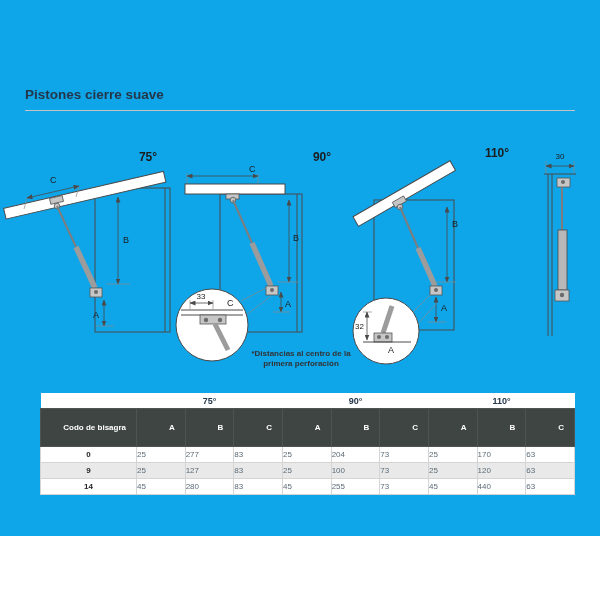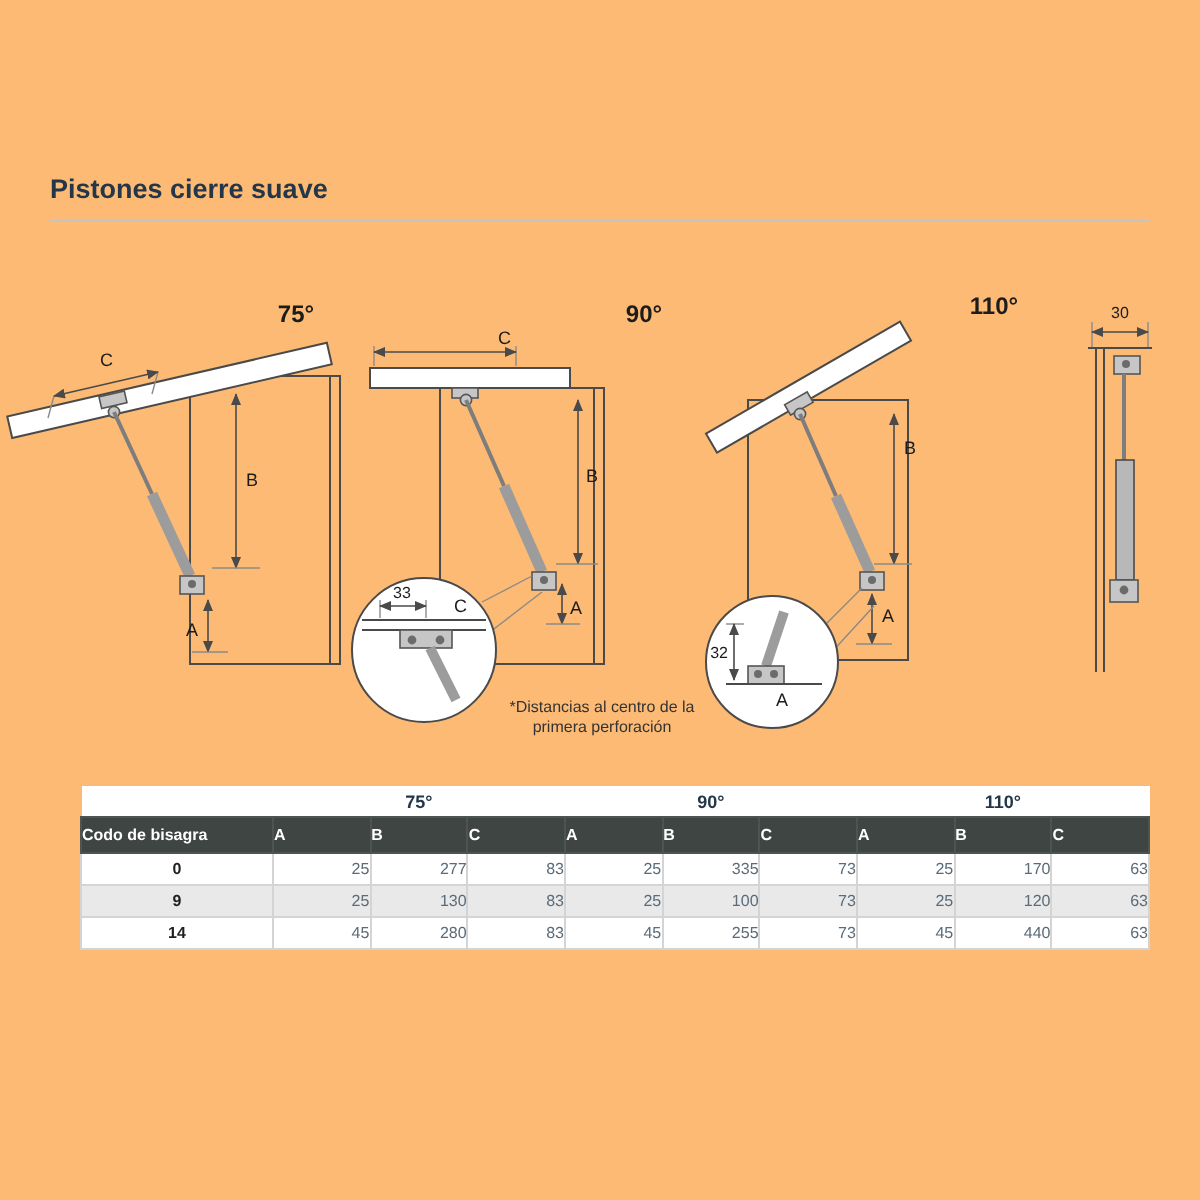--- a/index.html
+++ b/index.html
@@ -1,40 +1,40 @@
 <!DOCTYPE html>
 <html><head>
 <meta charset="utf-8">
 <style>
   html,body{margin:0;padding:0;background:#ffffff;}
-  .page{position:relative;width:600px;height:600px;background:#fdba74;overflow:hidden;
+  .page{position:relative;width:600px;height:536px;background:#0ea5e9;overflow:hidden;
         font-family:"Liberation Sans",sans-serif;}
   .title{position:absolute;left:25px;top:87px;font-size:13.5px;font-weight:bold;color:#24374a;}
   .title-rule{position:absolute;left:25px;top:110px;width:550px;height:1px;background:#c4c4c4;}
   .diagrams{position:absolute;left:0;top:135px;}
   .ln{fill:none;stroke:#4a4a4a;stroke-width:1;}
   .panel{fill:#ffffff;stroke:#4a4a4a;stroke-width:1;}
   .mount{fill:#c6c6c6;stroke:#555555;stroke-width:0.8;}
   .dim{stroke:#4a4a4a;stroke-width:0.8;fill:none;}
   .ext{stroke:#8a8a8a;stroke-width:0.7;fill:none;}
   .dl{font:9px "Liberation Sans",sans-serif;fill:#1c1c1c;}
   .dn{font:8px "Liberation Sans",sans-serif;fill:#1c1c1c;}
   .angle{font:bold 12px "Liberation Sans",sans-serif;fill:#1c1c1c;text-anchor:middle;}
   .note{position:absolute;left:243px;top:349px;width:116px;font-size:8px;line-height:1.3;
-        color:#333333;text-align:center;}
+        color:#333333;text-align:center;font-weight:bold;}
   table.dims{position:absolute;left:40px;top:393px;width:535px;border-collapse:collapse;
         table-layout:fixed;}
   table.dims col.c0{width:96px;}
   .group-row th{font-size:9px;font-weight:bold;color:#24374a;height:15px;background:#ffffff;
         border:none;text-align:center;padding:0;}
   .sub-row th{background:#3e4543;color:#ffffff;font-size:8px;font-weight:bold;height:17px;
-        border:1px solid #4d5553;text-align:left;padding:0;}
+        border:1px solid #4d5553;text-align:right;padding:10px;}
   tbody th{font-size:8px;font-weight:bold;color:#1f1f1f;border:1px solid #d4d4d4;height:15px;
         text-align:center;padding:0;background:transparent;}
-  tbody td{font-size:8px;color:#5b6b77;text-align:right;border:1px solid #d4d4d4;padding:0;}
+  tbody td{font-size:8px;color:#5b6b77;text-align:left;border:1px solid #d4d4d4;padding:0;}
   tbody tr{background:#ffffff;}
   tbody tr.alt{background:#e9e9e9;}
 </style>
 </head>
 <body>
 
 <div class="page">
 
   <div class="title">Pistones cierre suave</div>
   <div class="title-rule"></div>
@@ -202,30 +202,30 @@
         <th>C</th>
       </tr>
     </thead>
     <tbody>
       <tr>
         <th>0</th>
         <td>25</td>
         <td>277</td>
         <td>83</td>
         <td>25</td>
-        <td>335</td>
+        <td>204</td>
         <td>73</td>
         <td>25</td>
         <td>170</td>
         <td>63</td>
       </tr>
       <tr class="alt">
         <th>9</th>
         <td>25</td>
-        <td>130</td>
+        <td>127</td>
         <td>83</td>
         <td>25</td>
         <td>100</td>
         <td>73</td>
         <td>25</td>
         <td>120</td>
         <td>63</td>
       </tr>
       <tr>
         <th>14</th>

